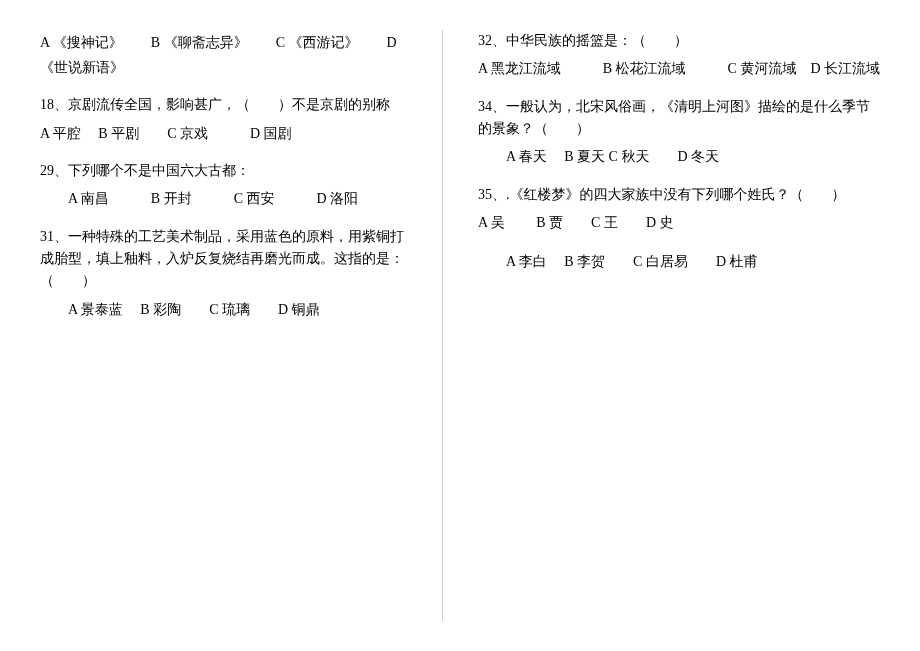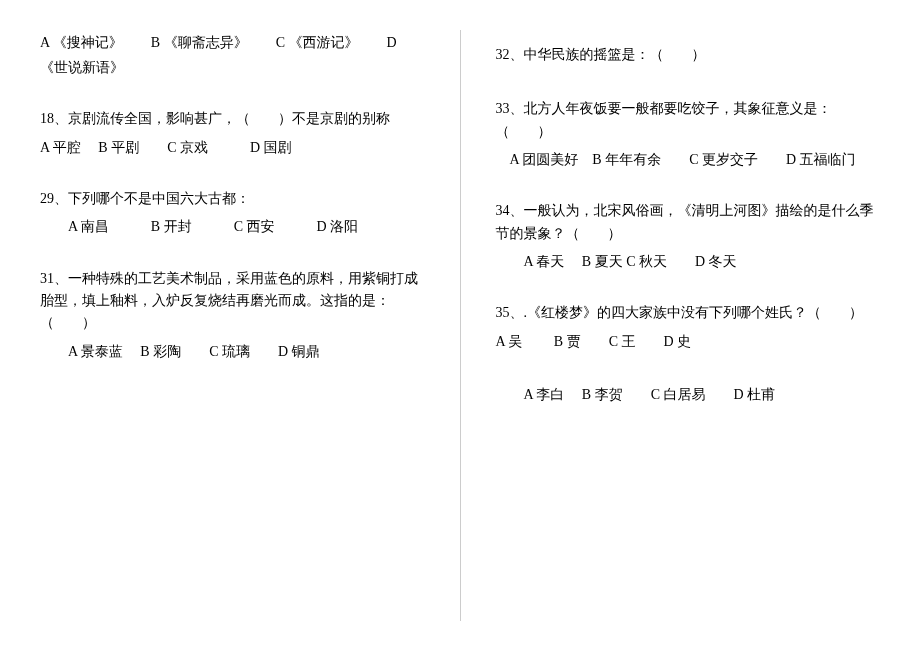--- a/index.html
+++ b/index.html
@@ -25,21 +25,20 @@
     }
     .column {
       flex: 1;
       display: flex;
       flex-direction: column;
       gap: 0;
     }
     .question {
       margin-bottom: 14px;
       line-height: 1.6;
-      margin-top: 14px;
     }
     .question .q-text {
       display: block;
       margin-bottom: 4px;
     }
     .question .options {
       display: flex;
       flex-wrap: wrap;
       gap: 0 6px;
       padding-left: 0;
@@ -92,28 +91,25 @@
         <span>　　A 景泰蓝　 B 彩陶　　C 琉璃　　D 铜鼎</span>
       </div>
     </div>
   </div>
 
   <div class="divider"></div>
 
   <div class="column">
     <div class="question">
       <span class="q-text">32、中华民族的摇篮是：（　　）</span>
+      <div class="options">
+        <span>A 黑龙江流域　　　B 松花江流域　　　C 黄河流域　D 长江流域</span>
+      </div>
     </div>
 
-    <div class="question">
-      <span class="q-text">33、北方人年夜饭要一般都要吃饺子，其象征意义是：（　　）</span>
-      <div class="options">
-        <span>　A 团圆美好　B 年年有余　　C 更岁交子　　D 五福临门</span>
-      </div>
-    </div>
 
     <div class="question">
       <span class="q-text">34、一般认为，北宋风俗画，《清明上河图》描绘的是什么季节的景象？（　　）</span>
       <div class="options">
         <span>　　A 春天　 B 夏天 C 秋天　　D 冬天</span>
       </div>
     </div>
 
     <div class="question">
       <span class="q-text">35、.《红楼梦》的四大家族中没有下列哪个姓氏？（　　）</span>

